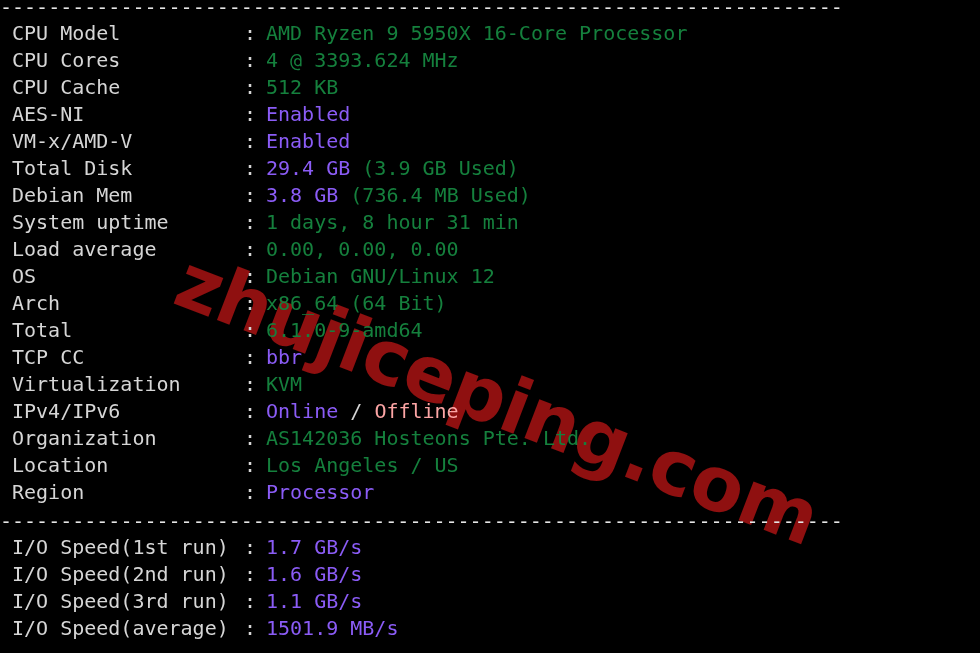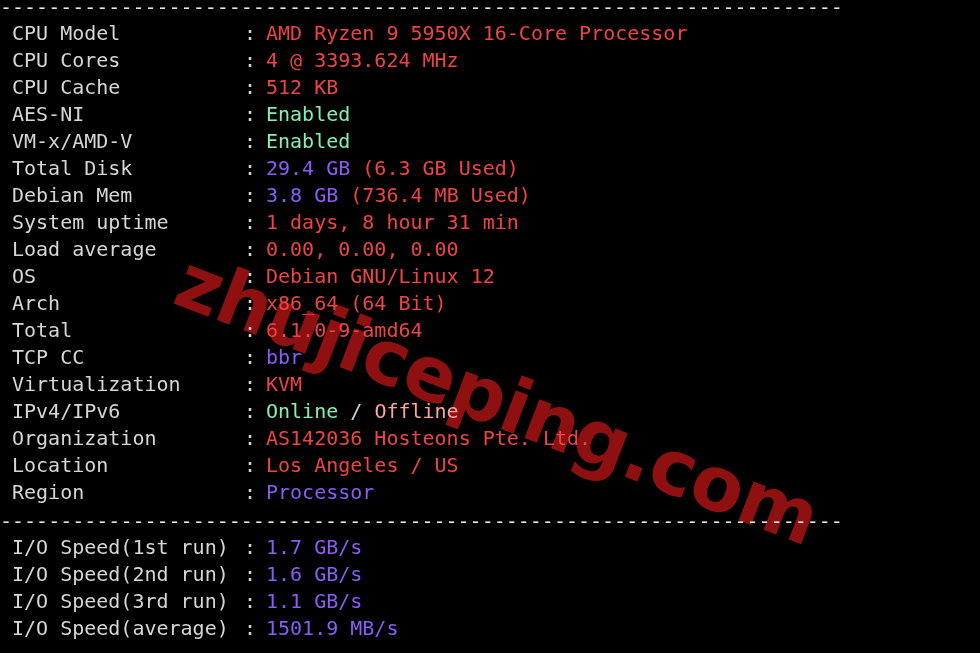--- a/index.html
+++ b/index.html
@@ -80,44 +80,44 @@
   }
   .row .colon {
     display: inline-block;
     width: 22px;
     color: #d6d6d6;
   }
   .row .value {
     display: inline;
   }
 
-  .c-cyan   { color: #ef4444; }
+  .c-cyan   { color: #15803d; }
   .c-yellow { color: #8b5cf6; }
-  .c-green  { color: #86efac; }
+  .c-green  { color: #8b5cf6; }
   .c-red    { color: #fca5a5; }
   .c-white  { color: #d6d6d6; }
 </style>
 </head>
 <body>
 
 <div id="terminal">
 
   <div id="watermark">zhujiceping.com</div>
 
   <div id="screen">
 
     <div class="sep sep-top">----------------------------------------------------------------------</div>
 
     <div class="rows" id="system-info-rows">
         <div class="row"><span class="label">CPU Model</span><span class="colon">:</span><span class="value"><span class="c-cyan">AMD Ryzen 9 5950X 16-Core Processor</span></span></div>
         <div class="row"><span class="label">CPU Cores</span><span class="colon">:</span><span class="value"><span class="c-cyan">4 @ 3393.624 MHz</span></span></div>
         <div class="row"><span class="label">CPU Cache</span><span class="colon">:</span><span class="value"><span class="c-cyan">512 KB</span></span></div>
         <div class="row"><span class="label">AES-NI</span><span class="colon">:</span><span class="value"><span class="c-green">Enabled</span></span></div>
         <div class="row"><span class="label">VM-x/AMD-V</span><span class="colon">:</span><span class="value"><span class="c-green">Enabled</span></span></div>
-        <div class="row"><span class="label">Total Disk</span><span class="colon">:</span><span class="value"><span class="c-yellow">29.4 GB </span><span class="c-cyan">(6.3 GB Used)</span></span></div>
+        <div class="row"><span class="label">Total Disk</span><span class="colon">:</span><span class="value"><span class="c-yellow">29.4 GB </span><span class="c-cyan">(3.9 GB Used)</span></span></div>
         <div class="row"><span class="label">Debian Mem</span><span class="colon">:</span><span class="value"><span class="c-yellow">3.8 GB </span><span class="c-cyan">(736.4 MB Used)</span></span></div>
         <div class="row"><span class="label">System uptime</span><span class="colon">:</span><span class="value"><span class="c-cyan">1 days, 8 hour 31 min</span></span></div>
         <div class="row"><span class="label">Load average</span><span class="colon">:</span><span class="value"><span class="c-cyan">0.00, 0.00, 0.00</span></span></div>
         <div class="row"><span class="label">OS</span><span class="colon">:</span><span class="value"><span class="c-cyan">Debian GNU/Linux 12</span></span></div>
         <div class="row"><span class="label">Arch</span><span class="colon">:</span><span class="value"><span class="c-cyan">x86_64 (64 Bit)</span></span></div>
         <div class="row"><span class="label">Total</span><span class="colon">:</span><span class="value"><span class="c-cyan">6.1.0-9-amd64</span></span></div>
         <div class="row"><span class="label">TCP CC</span><span class="colon">:</span><span class="value"><span class="c-yellow">bbr</span></span></div>
         <div class="row"><span class="label">Virtualization</span><span class="colon">:</span><span class="value"><span class="c-cyan">KVM</span></span></div>
         <div class="row"><span class="label">IPv4/IPv6</span><span class="colon">:</span><span class="value"><span class="c-green">Online</span><span class="c-white"> / </span><span class="c-red">Offline</span></span></div>
         <div class="row"><span class="label">Organization</span><span class="colon">:</span><span class="value"><span class="c-cyan">AS142036 Hosteons Pte. Ltd.</span></span></div>

